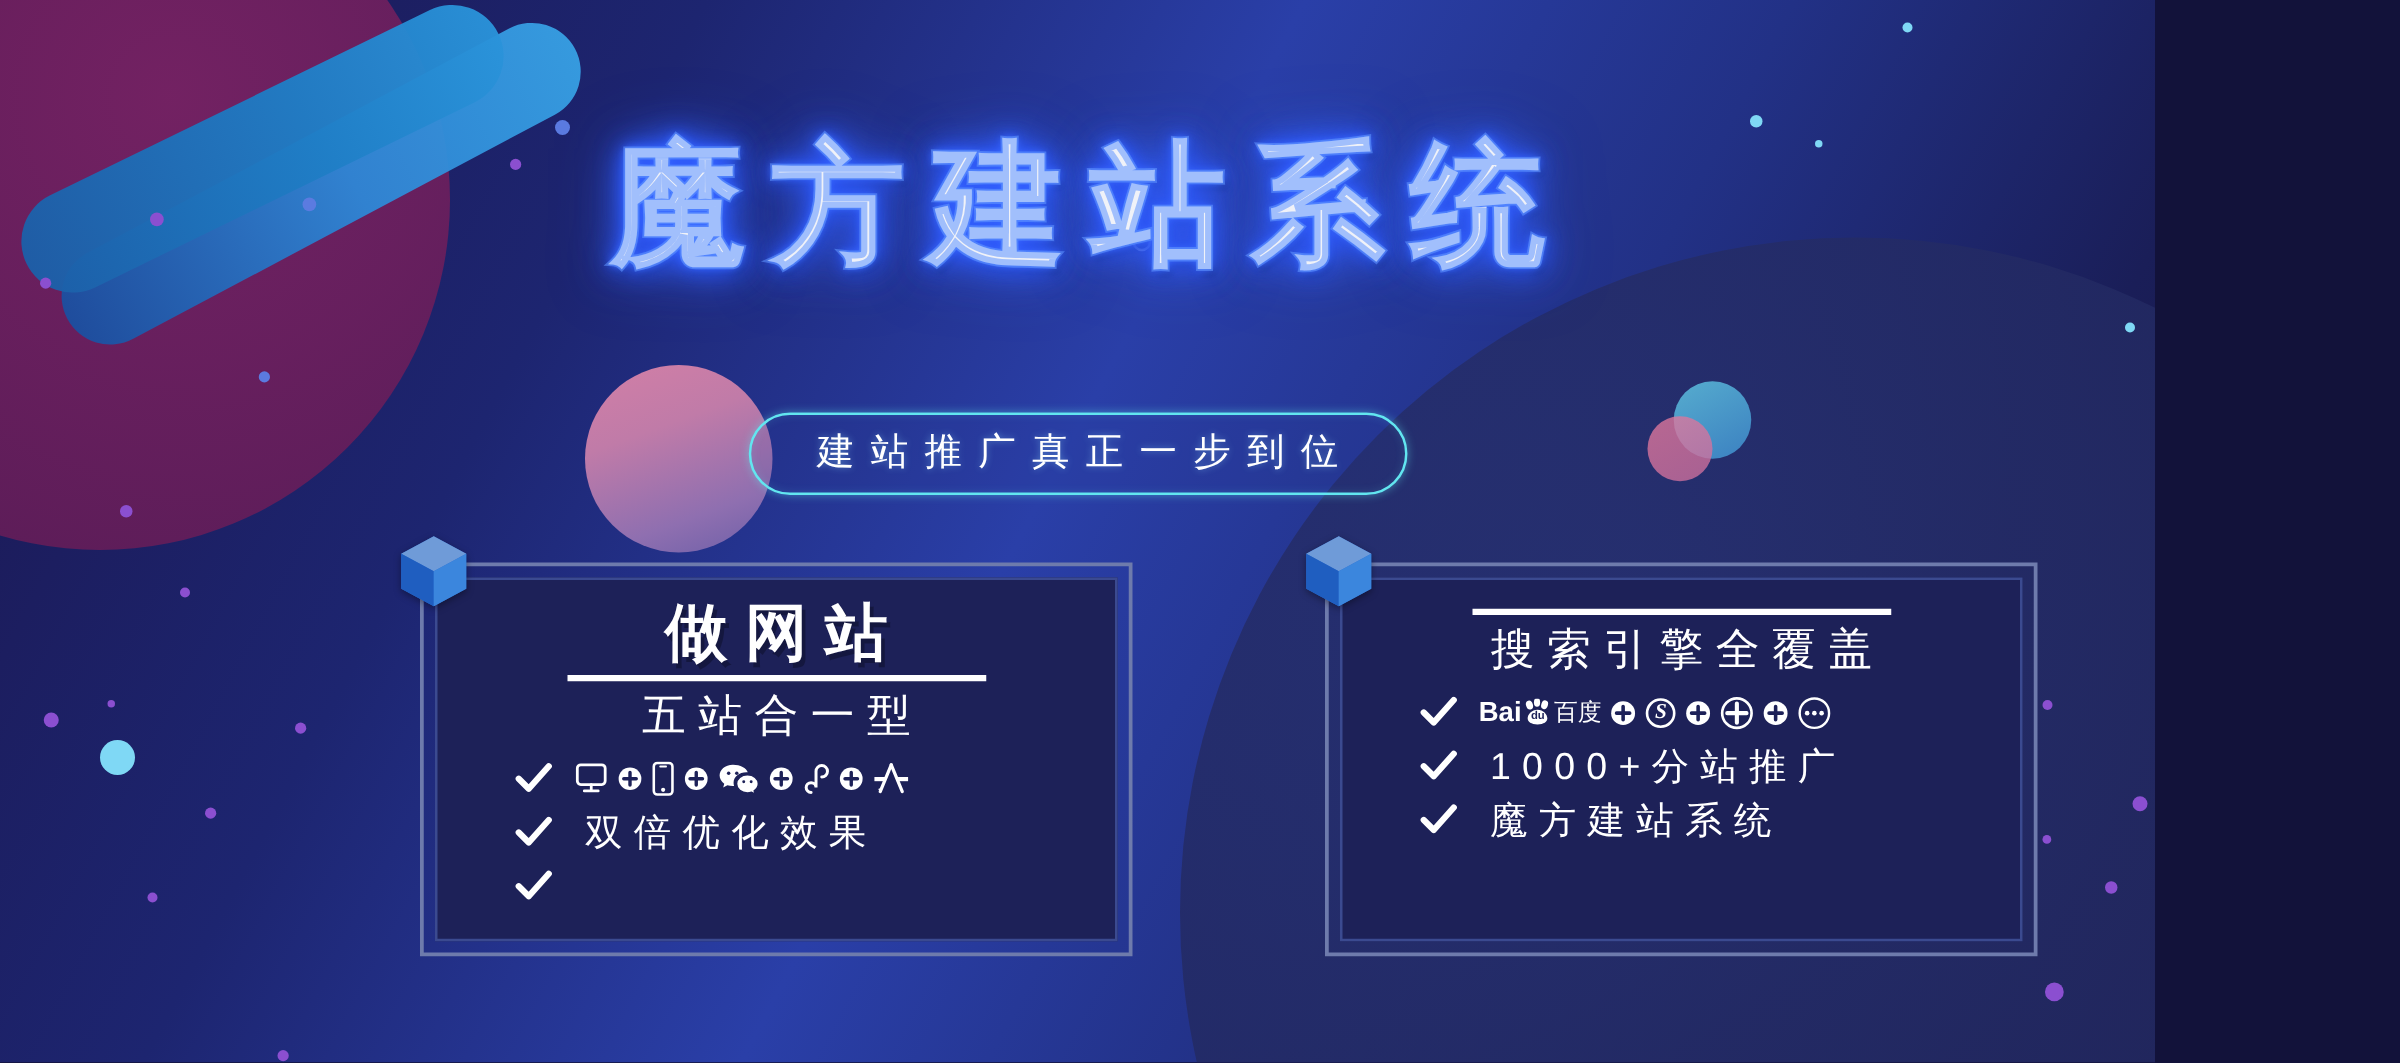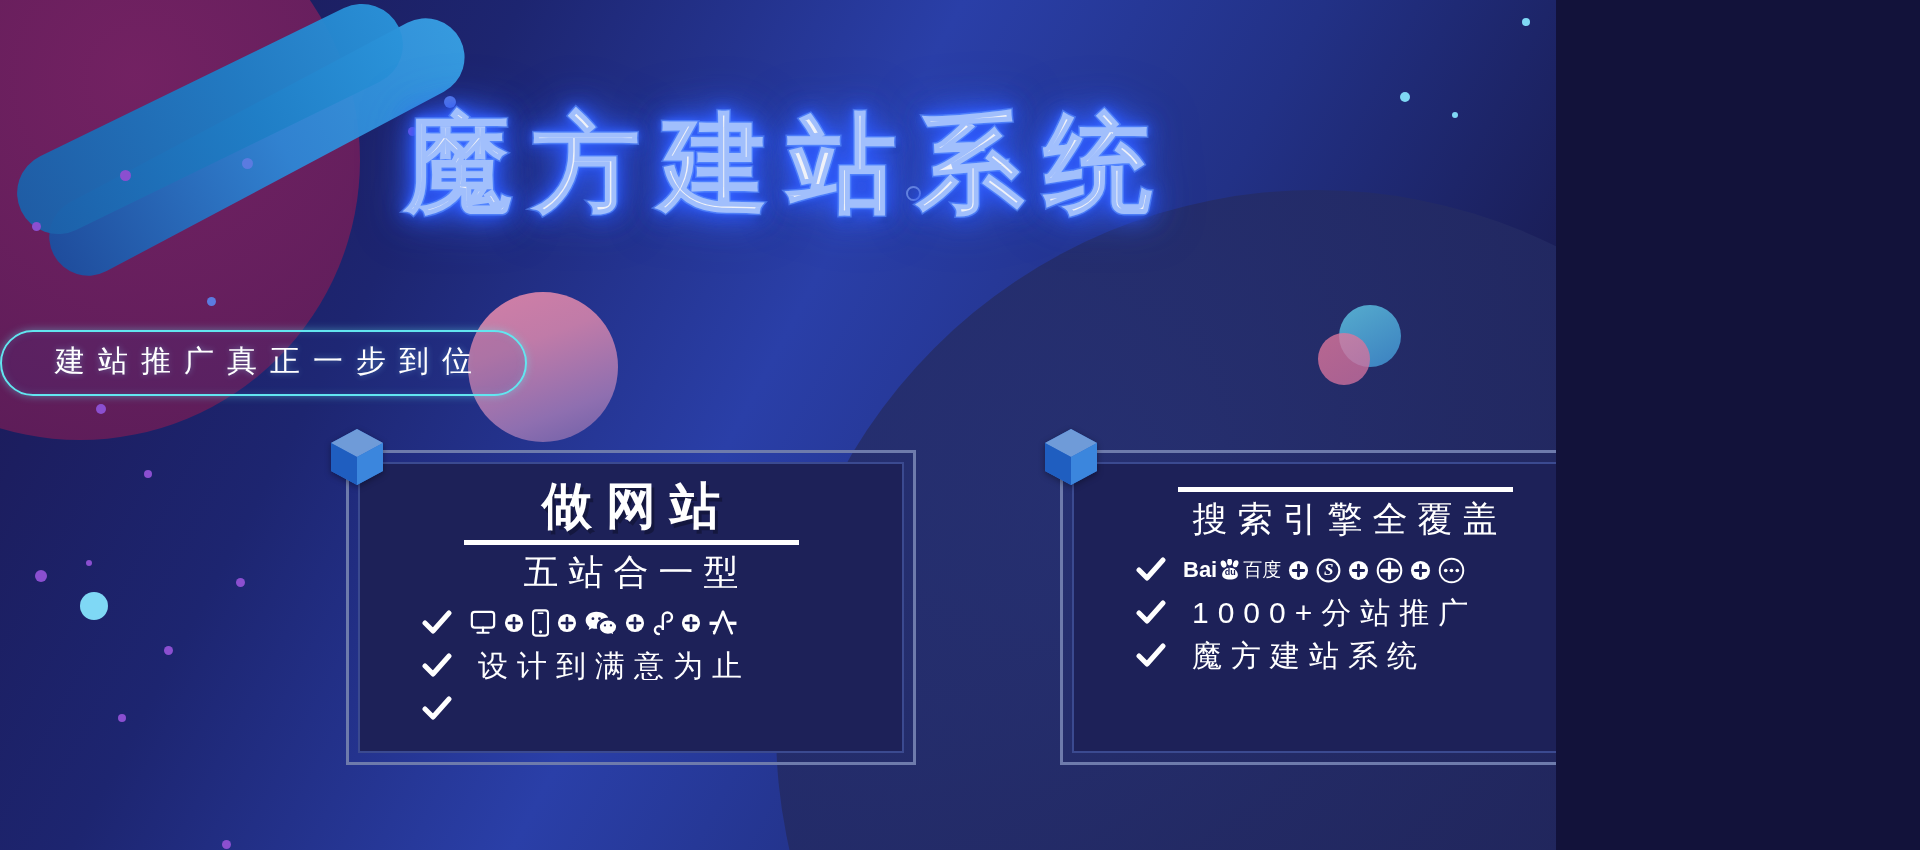--- a/index.html
+++ b/index.html
@@ -1,18 +1,18 @@
 <!DOCTYPE html>
 <html><head>
 <meta charset="utf-8">
 <style>
   html,body{margin:0;padding:0;background:#12123a;}
   *{box-sizing:border-box;}
   .stage{
-    position:relative;width:1556px;height:850px;overflow:hidden;
+    position:relative;width:1724px;height:850px;overflow:hidden;
     font-family:"Liberation Sans","DejaVu Sans",sans-serif;
     background:
       radial-gradient(circle at 22% 8%, rgba(120,30,110,.0) 0%, rgba(120,30,110,0) 60%),
       linear-gradient(118deg,#1b1750 0%,#1d2570 26%,#2a3fa8 48%,#223186 66%,#1a1e58 84%,#171442 100%);
   }
 
   
   .bg{position:absolute;inset:0;overflow:hidden;}
   .deco{position:absolute;border-radius:50%;}
 
@@ -67,21 +67,21 @@
       0 0 13px #2f5cff,
       0 0 22px #2b51ff,
       0 0 34px rgba(58,110,255,.9),
       0 0 52px rgba(48,96,255,.6),
       3px 5px 6px rgba(0,0,0,.35);
     -webkit-text-stroke:3px rgba(96,150,255,.55);
     padding-left:20px;
   }
 
   
-  .sub-wrap{position:absolute;left:0;right:0;top:330px;text-align:left;}
+  .sub-wrap{position:absolute;left:0;right:0;top:330px;text-align:center;}
   .sub-pill{
     display:inline-block;padding:9px 40px 12px;
     border:2px solid #62e6f0;border-radius:40px;
     color:#ffffff;font-size:30px;letter-spacing:13px;
     text-indent:13px;
     box-shadow:0 0 8px rgba(98,230,240,.45), inset 0 0 8px rgba(98,230,240,.15);
     text-shadow:0 0 6px rgba(140,220,255,.45);
     background:rgba(40,60,150,.12);
   }
 
@@ -92,21 +92,21 @@
     border:3px solid #6e7bac;
     background:transparent;
   }
   .card-inner{
     position:absolute;inset:9px;
     border:2px solid #3b4a90;
     background:#1d2158;
     display:flex;flex-direction:column;align-items:center;
     padding-top:16px;
   }
-  .card-left{left:346px;text-align:right;}
+  .card-left{left:336px;text-align:right;}
   .card-right{left:1060px;}
 
   .cube{
     position:absolute;left:-22px;top:-26px;width:60px;height:64px;z-index:4;
     filter:drop-shadow(0 2px 3px rgba(0,0,0,.35));
   }
 
   .card-title{
     color:#ffffff;font-size:50px;font-weight:bold;letter-spacing:14px;
     text-indent:14px;line-height:1.06;
@@ -271,21 +271,21 @@
               </span>
             </span>
           </div>
 
           <div class="row">
             <span class="chk">
               <svg viewBox="0 0 30 26" width="30" height="26">
                   <path d="M3 13 L11 21 L27 3" fill="none" stroke="#fff" stroke-width="5" stroke-linecap="round" stroke-linejoin="round"></path>
                 </svg>
             </span>
-            <span class="row-text">设计到满意为止</span>
+            <span class="row-text">双倍优化效果</span>
           </div>
 
           <div class="row">
             <span class="chk">
               <svg viewBox="0 0 30 26" width="30" height="26">
                   <path d="M3 13 L11 21 L27 3" fill="none" stroke="#fff" stroke-width="5" stroke-linecap="round" stroke-linejoin="round"></path>
                 </svg>
             </span>
           </div>
 

